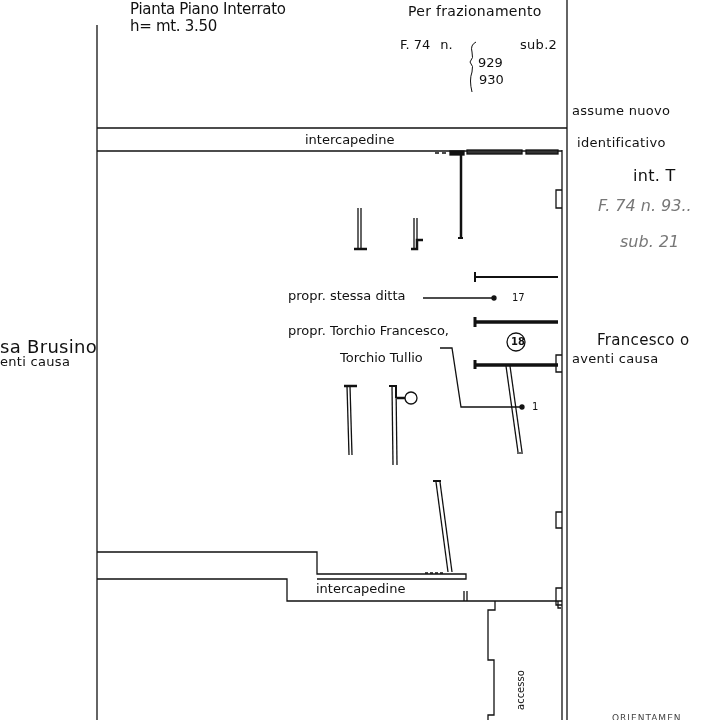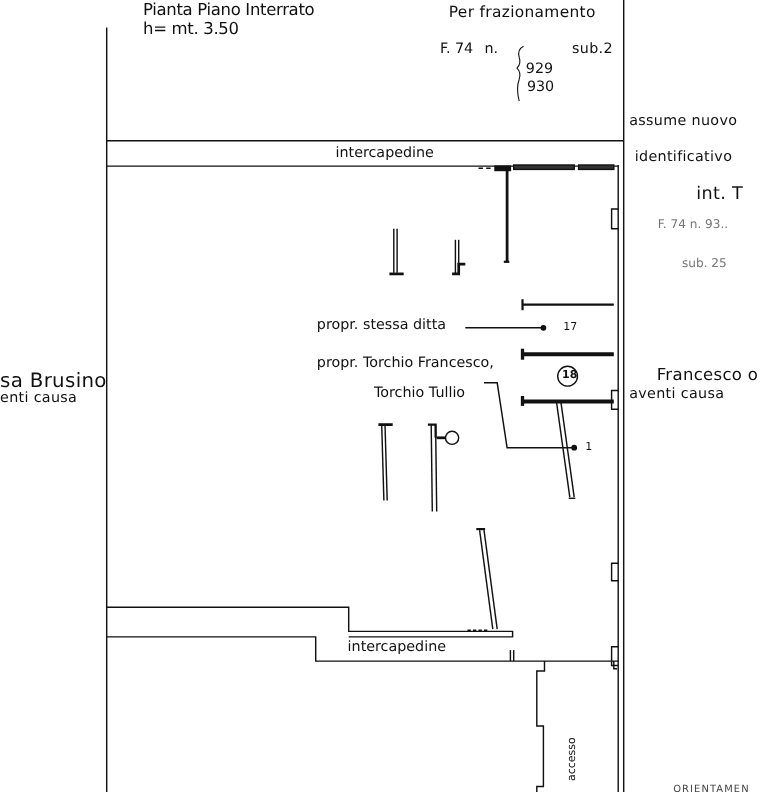--- a/index.html
+++ b/index.html
@@ -3,21 +3,21 @@
 <meta charset="utf-8">
 <style>
   html, body { margin: 0; padding: 0; background: #ffffff; }
   body { width: 705px; height: 720px; overflow: hidden; position: relative; }
   #plan { position: absolute; left: 0; top: 0; width: 705px; height: 720px; }
   .lbl { position: absolute; font-family: "DejaVu Sans", sans-serif; color: #111; white-space: nowrap; line-height: 1; }
   .title { font-size: 15px; letter-spacing: -0.3px; }
   .note { font-size: 14px; letter-spacing: 0.3px; }
   .small { font-size: 13px; }
   .tiny { font-size: 10px; }
-  .faint { color: #777; font-size: 11px; }
+  .faint { color: #777; font-size: 16px; font-style: italic; }
   .vert { transform: rotate(-90deg); transform-origin: left top; }
 </style>
 </head>
 <body>
 
 <svg id="plan" viewBox="0 0 705 720" xmlns="http://www.w3.org/2000/svg">
   <g stroke="#111" fill="none" stroke-width="1.3">
 
     <line x1="97" y1="25" x2="97" y2="720"></line>
 
@@ -102,21 +102,21 @@
   <span style="margin-left:6px;">n.</span>
 </div>
 <div class="lbl small" style="left:479px;top:38px;margin-top:35px;">930</div>
 <div class="lbl small" style="left:478px;top:56px;">929</div>
 <div class="lbl note" style="left:520px;top:38px;font-size:13px;">sub.2</div>
 
 <div class="lbl note" style="left:572px;top:104px;font-size:13px;">assume nuovo</div>
 <div class="lbl note" style="left:577px;top:136px;font-size:13px;">identificativo</div>
 <div class="lbl note" style="left:633px;top:168px;font-size:16px;">int. T</div>
 <div class="lbl faint" style="left:598px;top:198px;">F. 74 n. 93..</div>
-<div class="lbl faint" style="left:620px;top:234px;">sub. 25</div>
+<div class="lbl faint" style="left:620px;top:234px;">sub. 21</div>
 
 <div class="lbl small" style="left:305px;top:133px;">intercapedine</div>
 <div class="lbl small" style="left:316px;top:582px;">intercapedine</div>
 <div class="lbl tiny vert" style="left:516px;top:710px;">accesso</div>
 
 <div class="lbl small" style="left:288px;top:289px;">propr. stessa ditta</div>
 <div class="lbl tiny" style="left:512px;top:293px;">17</div>
 <div class="lbl small" style="left:288px;top:324px;text-align:right;">propr. Torchio Francesco,</div>
 <div class="lbl small" style="left:340px;top:338px;margin-top:13px;">Torchio Tullio</div>
 <div class="lbl tiny" style="left:532px;top:402px;">1</div>

